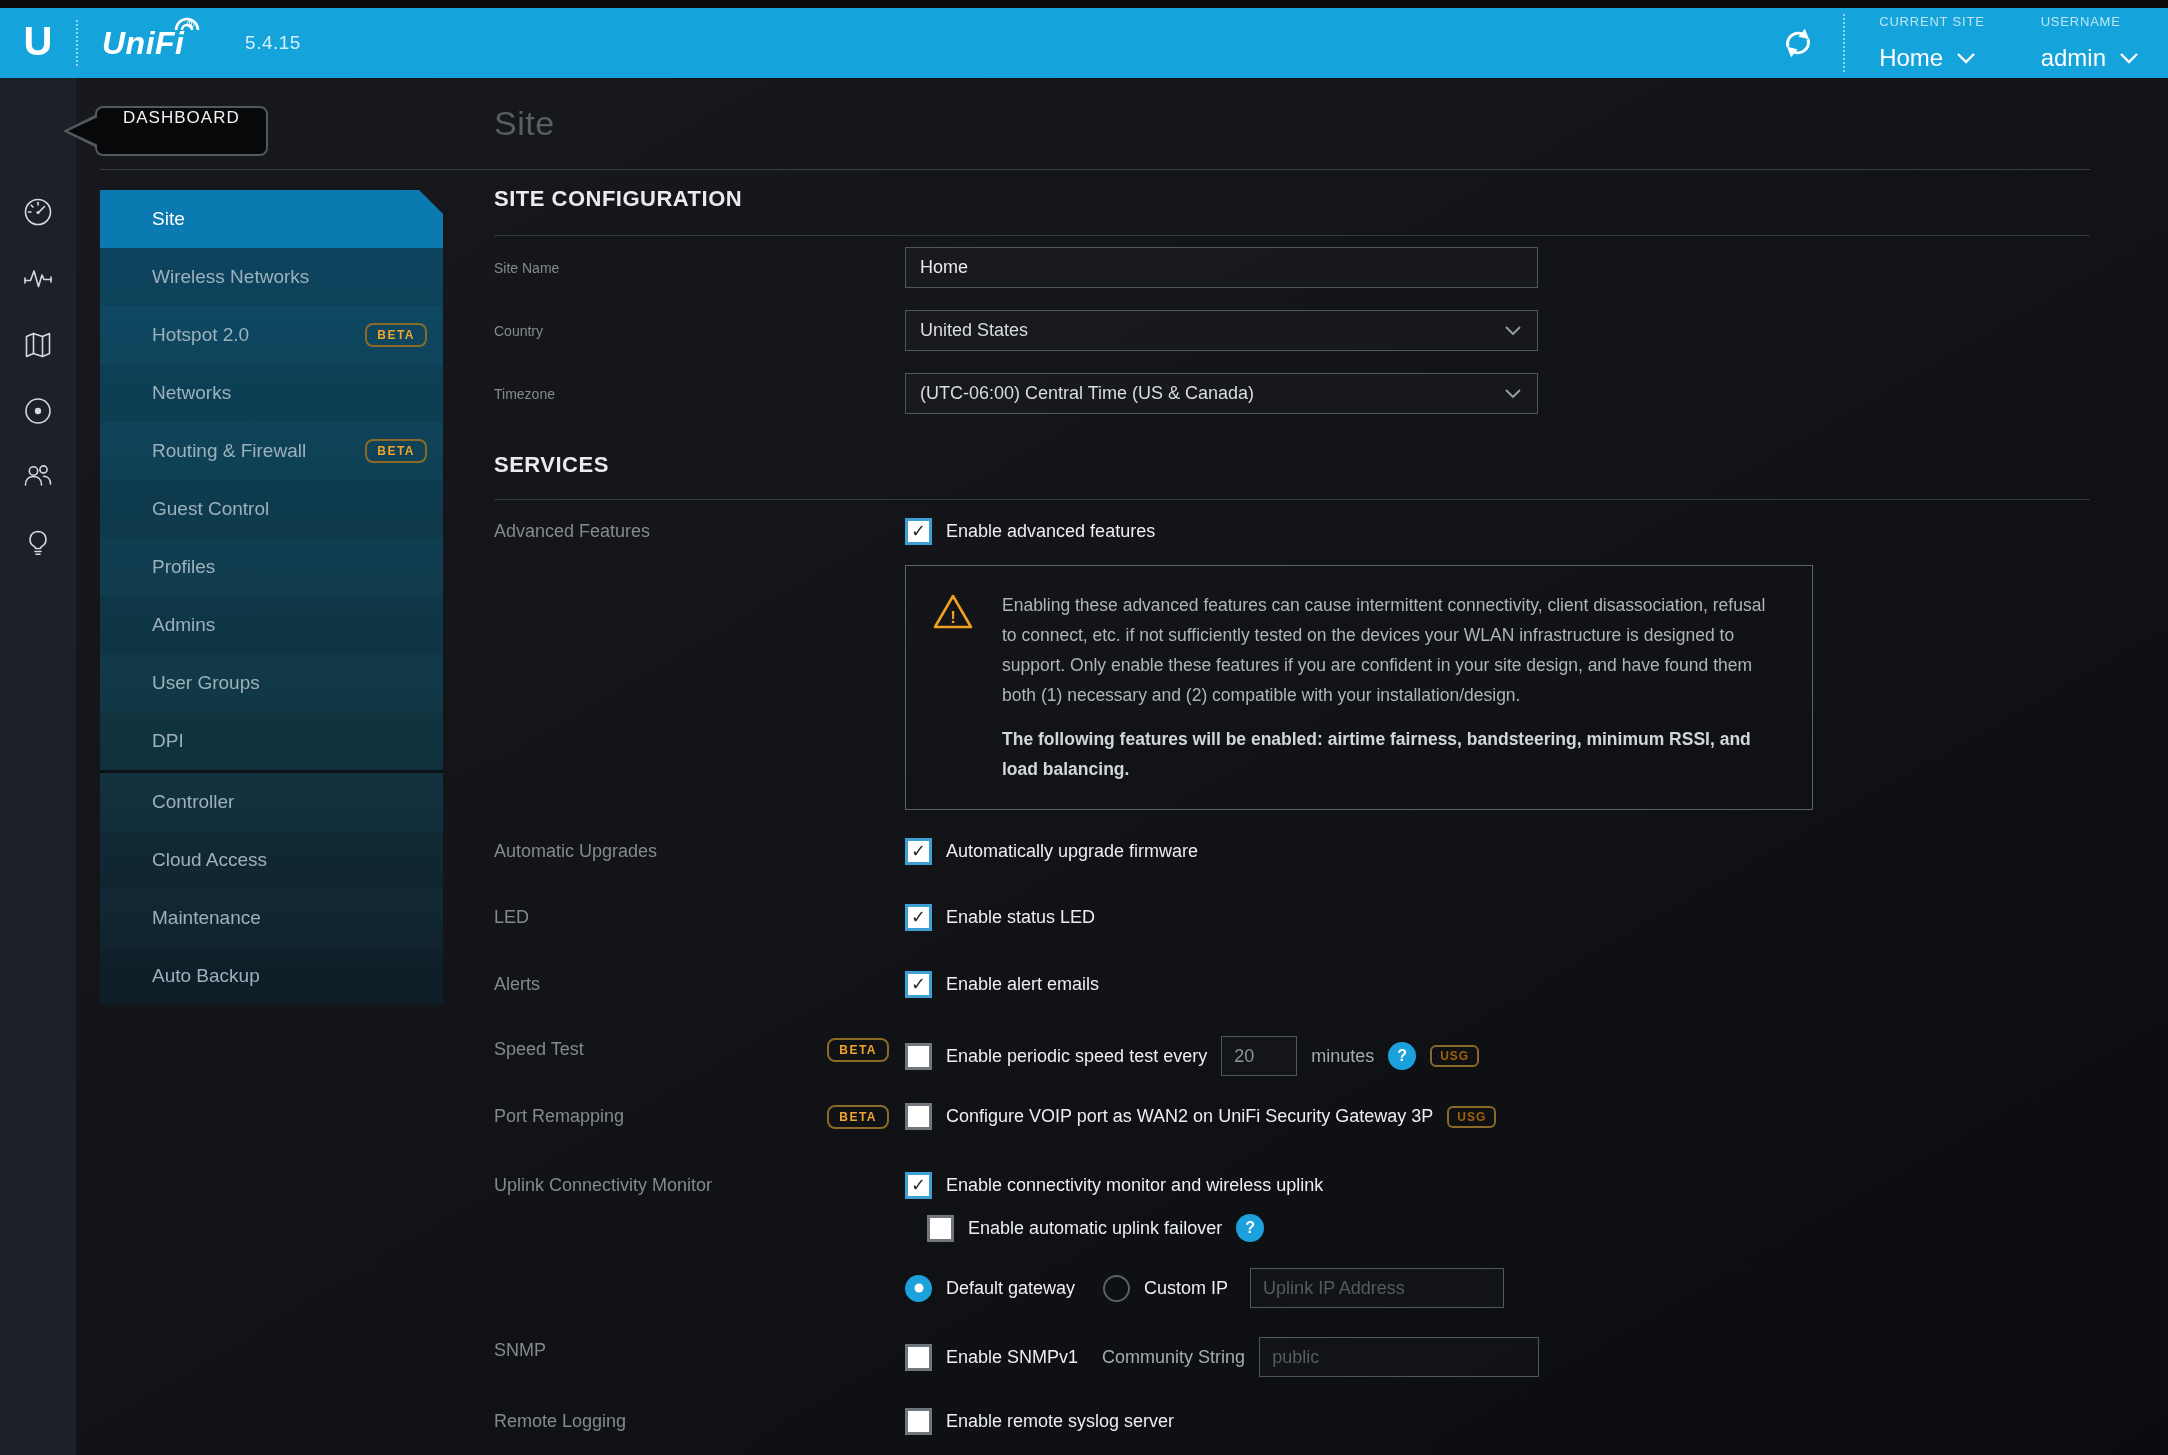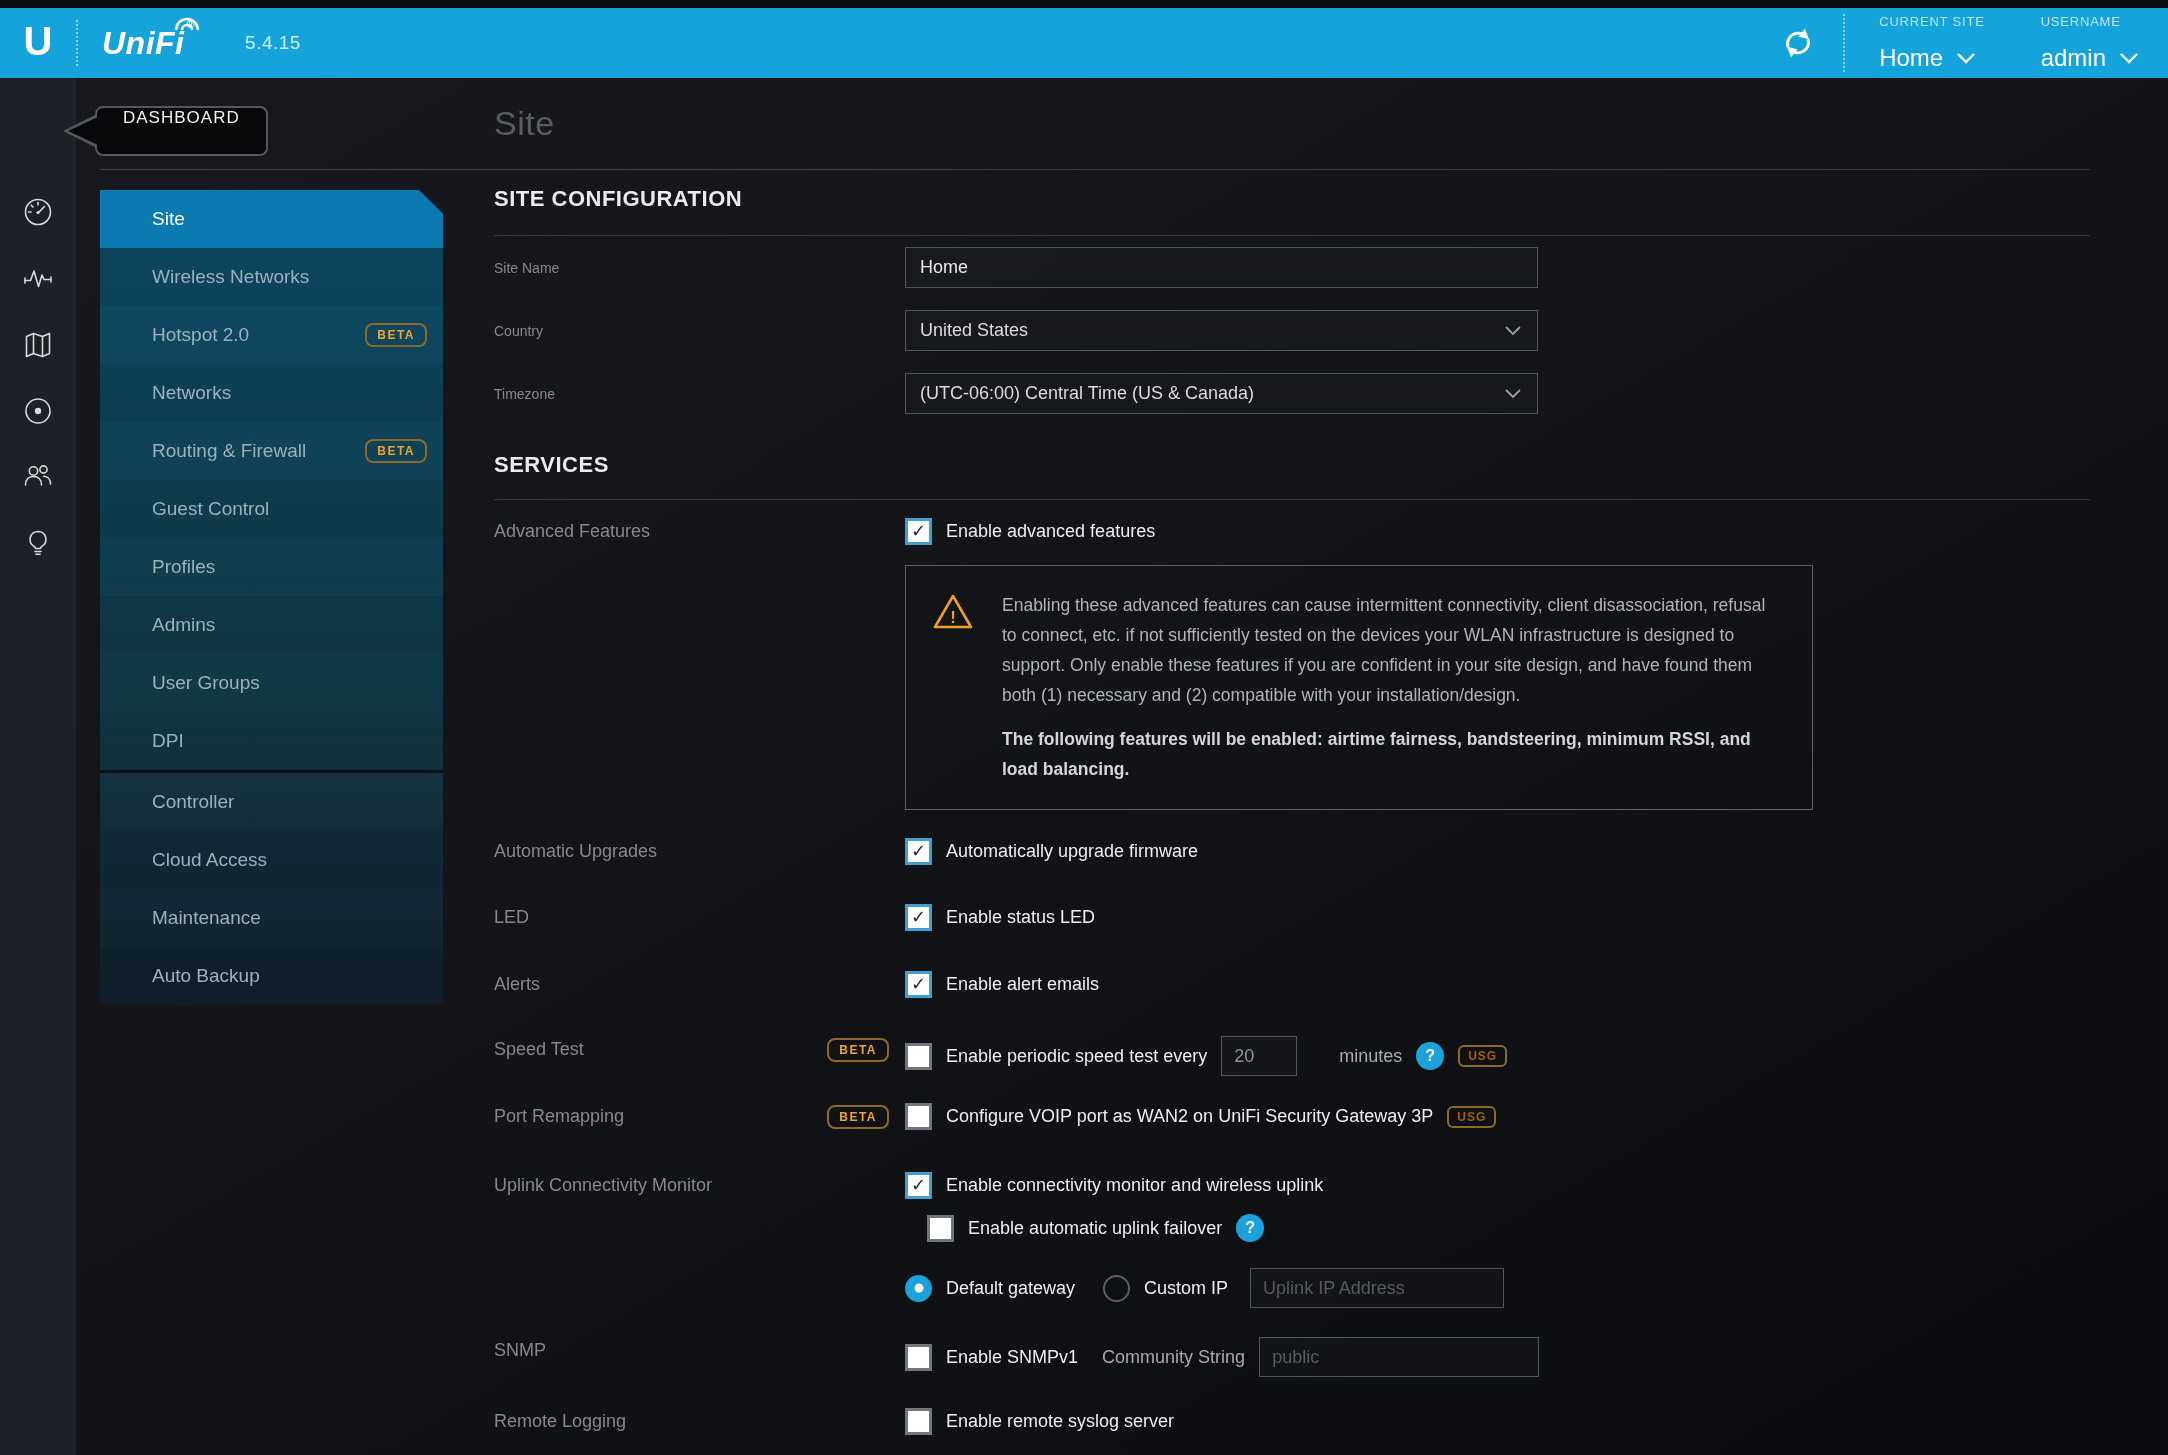--- a/index.html
+++ b/index.html
@@ -81,21 +81,21 @@
   .svc-label { position:absolute; left:0; top:0; width:411px; font-size:18px;
     color:#85898e; line-height:27px; display:flex; align-items:center; gap:14px; }
   .svc-content { margin-left:411px; }
   .cb-line { display:flex; align-items:center; gap:14px; cursor:pointer; }
   .cb-box { width:27px; height:27px; background:#fff; border:3px solid #70767b; flex:0 0 auto;
     display:flex; align-items:center; justify-content:center;
     font-size:18px; font-weight:700; color:#1d2a34; line-height:1; }
   .cb-box.checked { border-color:#3d9fd3; }
   .cb-box .mark { transform:translateY(-1px); }
   .cb-text { font-size:18px; color:#eceef0; }
-  .muted { font-size:18px; color:#a6abaf;margin-left:28px; }
+  .muted { font-size:18px; color:#a6abaf; }
   .mini-input { width:76px; height:40px; background:rgba(255,255,255,.02);
     border:1px solid #515659; color:#8f959b; font-size:18px; padding:12px 12px;
     font-family:inherit; outline:none; }
   .qmark { width:28px; height:28px; border-radius:50%; background:#1ba2dc; color:#fff;
     font-size:16px; font-weight:700; display:flex; align-items:center; justify-content:center;
     cursor:pointer; flex:0 0 auto; }
   .usg-badge { font-size:12px; font-weight:700; letter-spacing:1px; color:#a16207;
     border:2px solid #8a6a25; border-radius:6px; padding:3px 8px; line-height:1; flex:0 0 auto; }
   .radio { width:27px; height:27px; border-radius:50%; flex:0 0 auto; cursor:pointer; }
   .radio.on { background:#1ba2dc; position:relative; }

